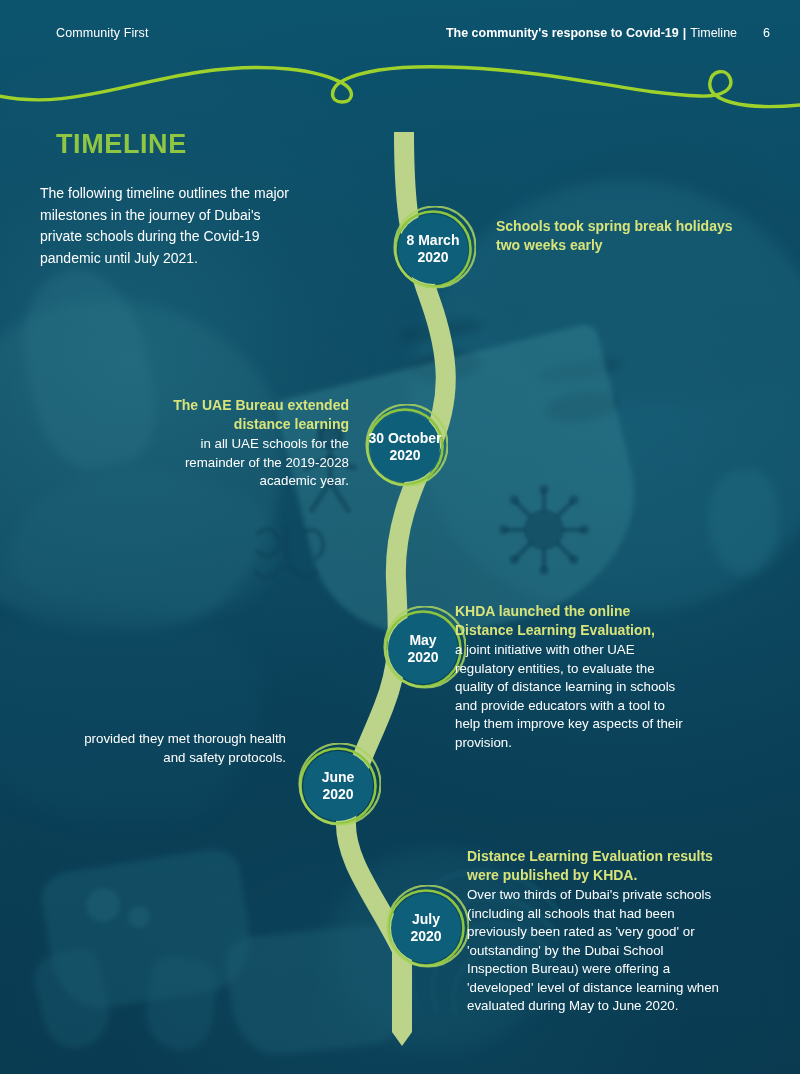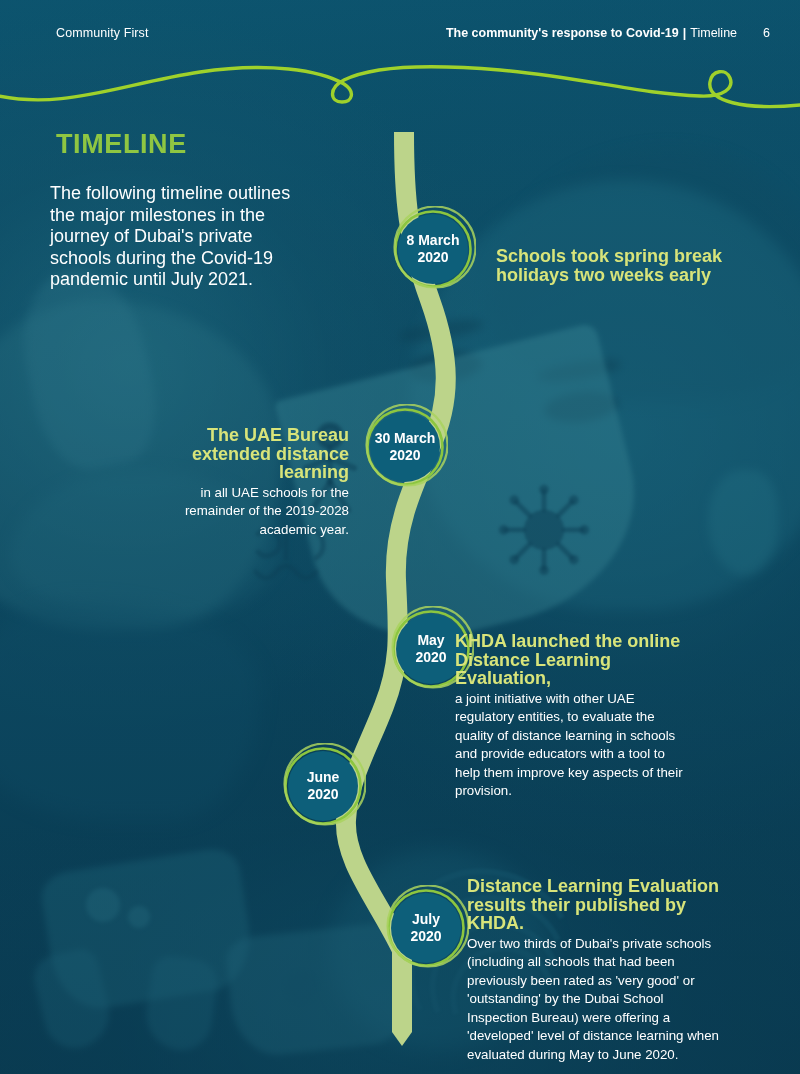--- a/index.html
+++ b/index.html
@@ -210,22 +210,22 @@
 
   .squiggle { position: absolute; left: 0; top: 50px; width: 800px; height: 70px; }
 
   
   .title {
     position: absolute; left: 56px; top: 129px;
     font-size: 27px; font-weight: bold; letter-spacing: .6px;
     color: #8fc642;
   }
   .intro {
-    position: absolute; left: 50px; top: 183px; width: 264px;
-    font-size: 18px; line-height: 21.5px; color: #ffffff;
+    position: absolute; left: 40px; top: 183px; width: 264px;
+    font-size: 14px; line-height: 21.5px; color: #ffffff;
   }
 
   
   .ribbon { position: absolute; left: 0; top: 0; width: 800px; height: 1074px; }
 
   
   .marker {
     position: absolute;
     width: 86px; height: 86px;
     display: flex; flex-direction: column;
@@ -237,21 +237,21 @@
     position: relative;
     color: #ffffff; font-weight: bold;
     font-size: 14px; line-height: 17px;
     z-index: 2;
   }
 
   
   .entry { position: absolute; }
   .entry .head {
     color: #d8e47a; font-weight: bold;
-    font-size: 18px; line-height: 18.5px; margin-top: 30px;
+    font-size: 14px; line-height: 18.5px;
   }
   .entry .body {
     color: #ffffff; font-size: 13.3px; line-height: 18.5px;
     margin-top: 2px;
   }
   .entry.right { text-align: left; }
   .entry.left  { text-align: right; }
 </style>
 </head>
 <body>
@@ -386,35 +386,35 @@
     <div class="marker-label">8 March</div>
     <div class="marker-label">2020</div>
   </div>
 
   <div class="marker" style="left:362px; top:404px;">
     <svg class="marker-ring" viewBox="0 0 86 86">
       <circle cx="43" cy="43" r="35" fill="#0d5f7a"></circle>
       <circle cx="43" cy="43" r="37.5" fill="none" stroke="#8cc63f" stroke-width="2.6"></circle>
       <circle cx="45" cy="41" r="40.5" fill="none" stroke="#a9d25e" stroke-width="2.2" opacity=".85"></circle>
     </svg>
-    <div class="marker-label">30 March</div>
+    <div class="marker-label">30 October</div>
     <div class="marker-label">2020</div>
   </div>
 
-  <div class="marker" style="left:388px; top:606px;">
+  <div class="marker" style="left:380px; top:606px;">
     <svg class="marker-ring" viewBox="0 0 86 86">
       <circle cx="43" cy="43" r="35" fill="#0d5f7a"></circle>
       <circle cx="43" cy="43" r="37.5" fill="none" stroke="#8cc63f" stroke-width="2.6"></circle>
       <circle cx="45" cy="41" r="40.5" fill="none" stroke="#a9d25e" stroke-width="2.2" opacity=".85"></circle>
     </svg>
     <div class="marker-label">May</div>
     <div class="marker-label">2020</div>
   </div>
 
-  <div class="marker" style="left:280px; top:743px;">
+  <div class="marker" style="left:295px; top:743px;">
     <svg class="marker-ring" viewBox="0 0 86 86">
       <circle cx="43" cy="43" r="35" fill="#0d5f7a"></circle>
       <circle cx="43" cy="43" r="37.5" fill="none" stroke="#8cc63f" stroke-width="2.6"></circle>
       <circle cx="45" cy="41" r="40.5" fill="none" stroke="#a9d25e" stroke-width="2.2" opacity=".85"></circle>
     </svg>
     <div class="marker-label">June</div>
     <div class="marker-label">2020</div>
   </div>
 
   <div class="marker" style="left:383px; top:885px;">
@@ -435,20 +435,21 @@
     <div class="head">The UAE Bureau extended distance learning</div>
     <div class="body">in all UAE schools for the remainder of the 2019-2028 academic year.</div>
   </div>
 
   <div class="entry right" style="left:455px; top:602px; width:228px;">
     <div class="head">KHDA launched the online Distance Learning Evaluation,</div>
     <div class="body">a joint initiative with other UAE regulatory entities, to evaluate the quality of distance learning in schools and provide educators with a tool to help them improve key aspects of their provision.</div>
   </div>
 
   <div class="entry left" style="left:80px; top:728px; width:206px;">
+    <div class="body">provided they met thorough health and safety protocols.</div>
   </div>
 
   <div class="entry right" style="left:467px; top:847px; width:254px;">
-    <div class="head">Distance Learning Evaluation results their published by KHDA.</div>
+    <div class="head">Distance Learning Evaluation results were published by KHDA.</div>
     <div class="body">Over two thirds of Dubai's private schools (including all schools that had been previously been rated as 'very good' or 'outstanding' by the Dubai School Inspection Bureau) were offering a 'developed' level of distance learning when evaluated during May to June 2020.</div>
   </div>
 
 </div>
 
 </body></html>

